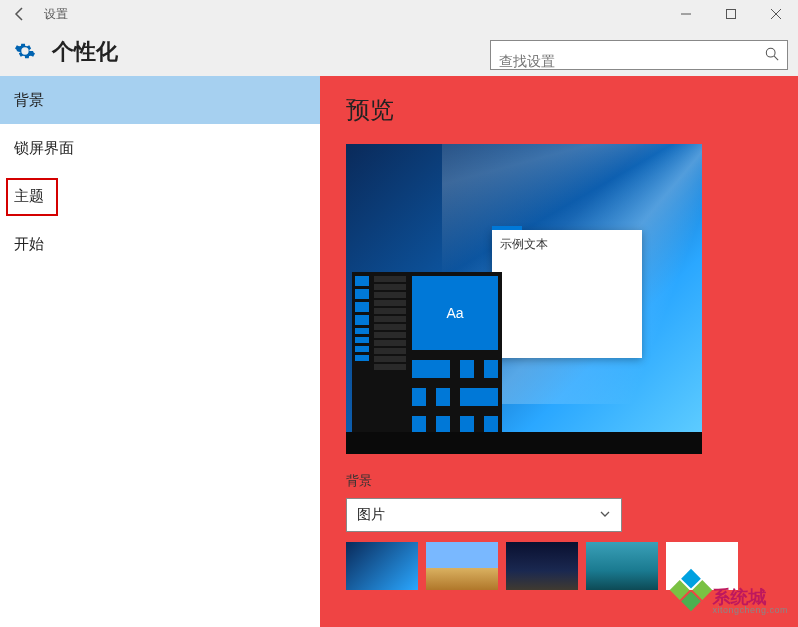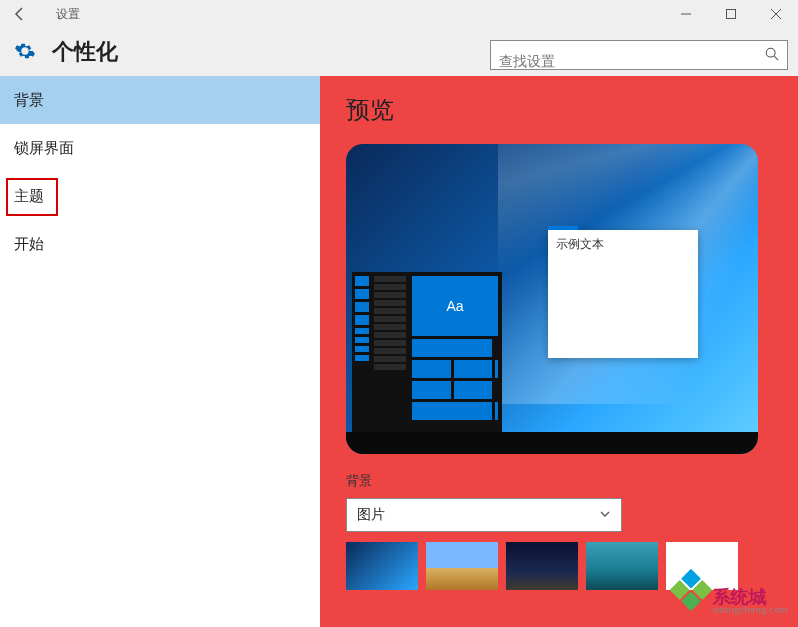--- a/index.html
+++ b/index.html
@@ -20,21 +20,21 @@
     position: relative;
   }
   .back-btn {
     width: 40px; height: 28px;
     display:flex;align-items:center;justify-content:center;
     color:#666;
   }
   .titlebar-title {
     font-size: 12px;
     color:#555;
-    margin-left: 16px;
+    margin-left: 4px;
   }
   .win-controls {
     position:absolute; right:0; top:0;
     display:flex;
   }
   .win-btn {
     width:45px; height:28px;
     display:flex;align-items:center;justify-content:center;
     color:#555;
   }
@@ -106,25 +106,24 @@
     overflow:hidden;
     background:#ef4444;
   }
   .section-title {
     font-size:24px;
     font-weight:400;
     color:#222;
     margin-bottom:18px;
   }
   .preview-box {
-    width:412px; height:310px;
+    width:356px; height:310px;
     background:linear-gradient(135deg,#0a2a5a 0%, #0d5fb0 45%, #2aa7ff 70%, #63d0ff 100%);
     position:relative;
     overflow:hidden;
-    border-radius:17px;
   }
   
   .preview-box::before {
     content:"";
     position:absolute;
     right:-40px; top:-40px;
     width:300px;height:300px;
     background: conic-gradient(from 200deg at 100% 0%, rgba(255,255,255,0.0) 0deg, rgba(255,255,255,0.25) 20deg, rgba(255,255,255,0) 40deg, rgba(255,255,255,0.2) 55deg, rgba(255,255,255,0) 75deg, rgba(255,255,255,0.15) 90deg, rgba(255,255,255,0) 110deg);
   }
   .sample-window {
@@ -172,23 +171,23 @@
     width:36px;
     display:flex;flex-direction:column;
     gap:2px;
     padding:4px 2px;
   }
   .start-mid div{width:32px;height:6px;background:#2a2a2a;}
   .start-tiles {
     flex:1;
     padding:4px;
     display:grid;
-    grid-template-columns: repeat(2, 1fr);
+    grid-template-columns: repeat(4, 1fr);
     grid-auto-rows: 18px;
-    gap:3px;
+    gap:10px;
   }
   .tile{background:#0078d7;}
   .tile.big{grid-column:span 4; grid-row:span 3;
     display:flex;align-items:center;justify-content:center;
     color:#fff;font-size:14px;}
   .tile.w2{grid-column:span 2;}
   .label-small {
     font-size:13px; color:#333; margin-top:18px; margin-bottom:8px;
   }
   .dropdown {

